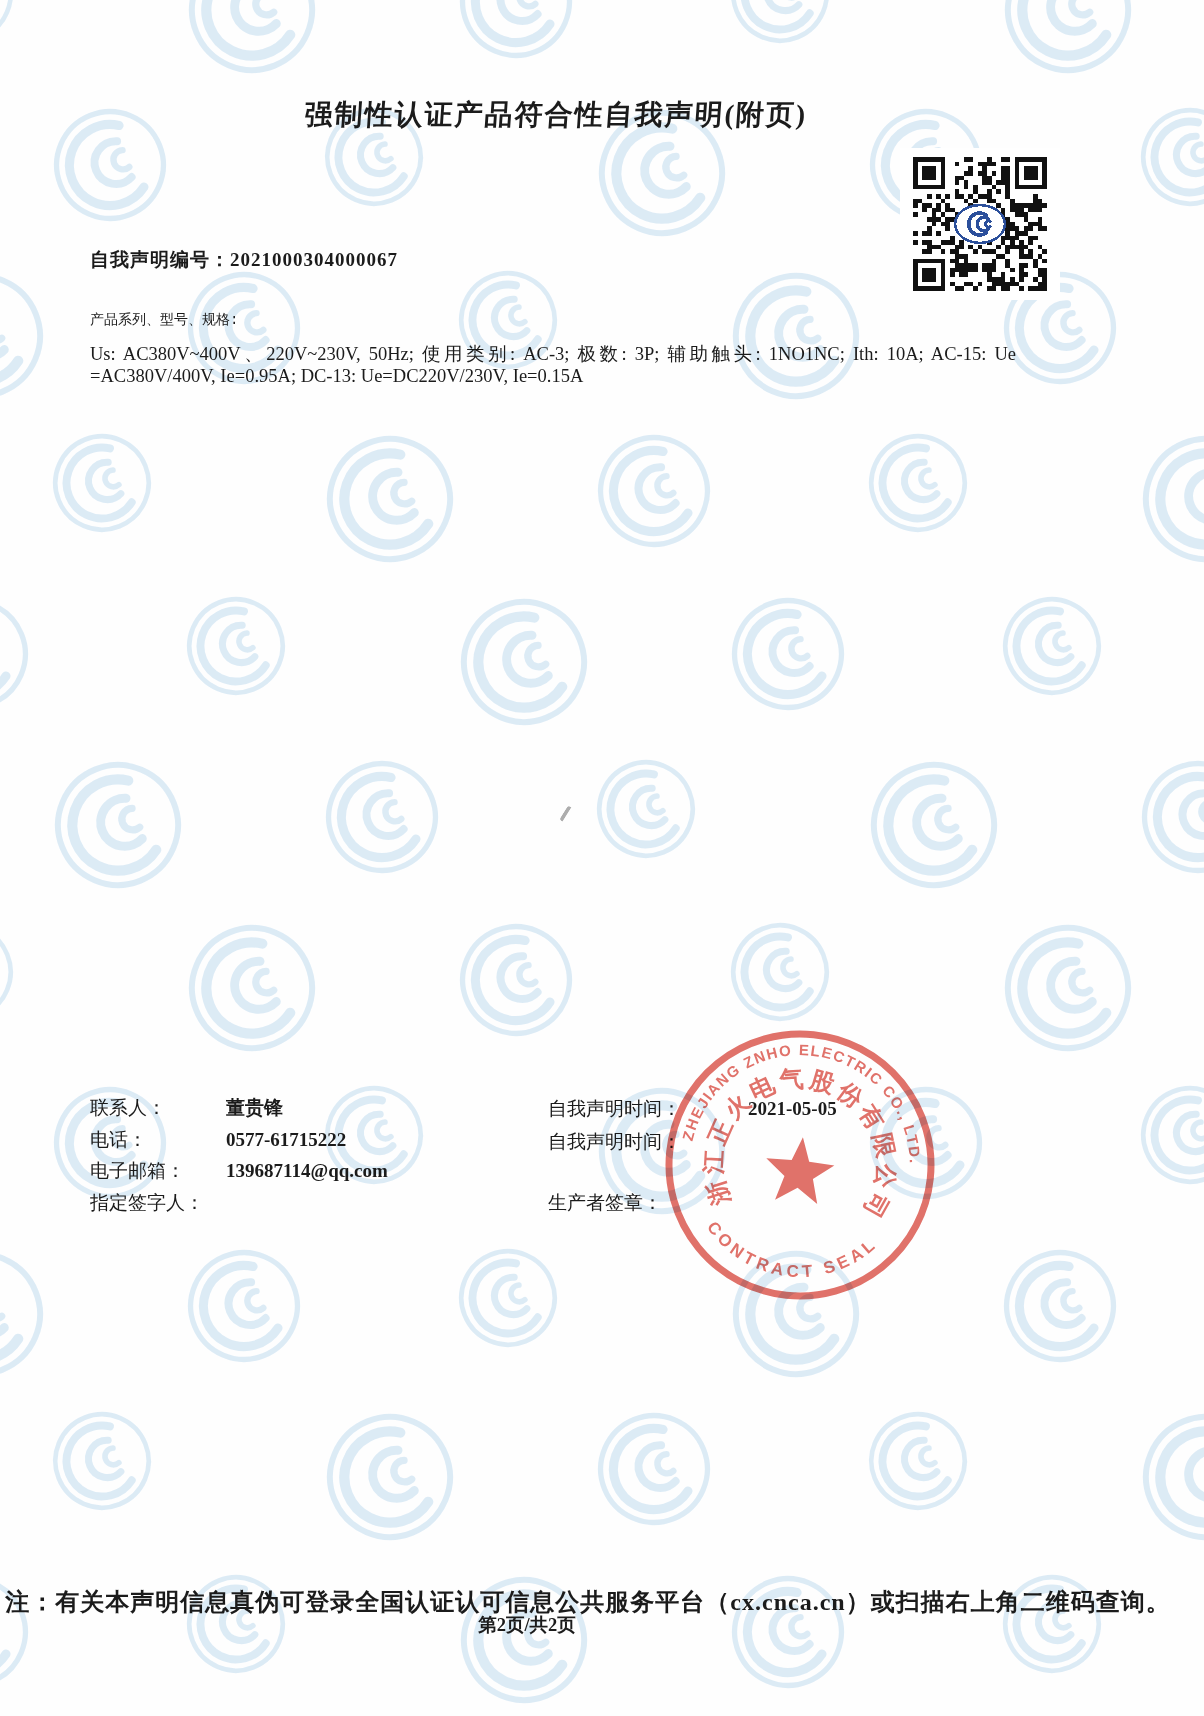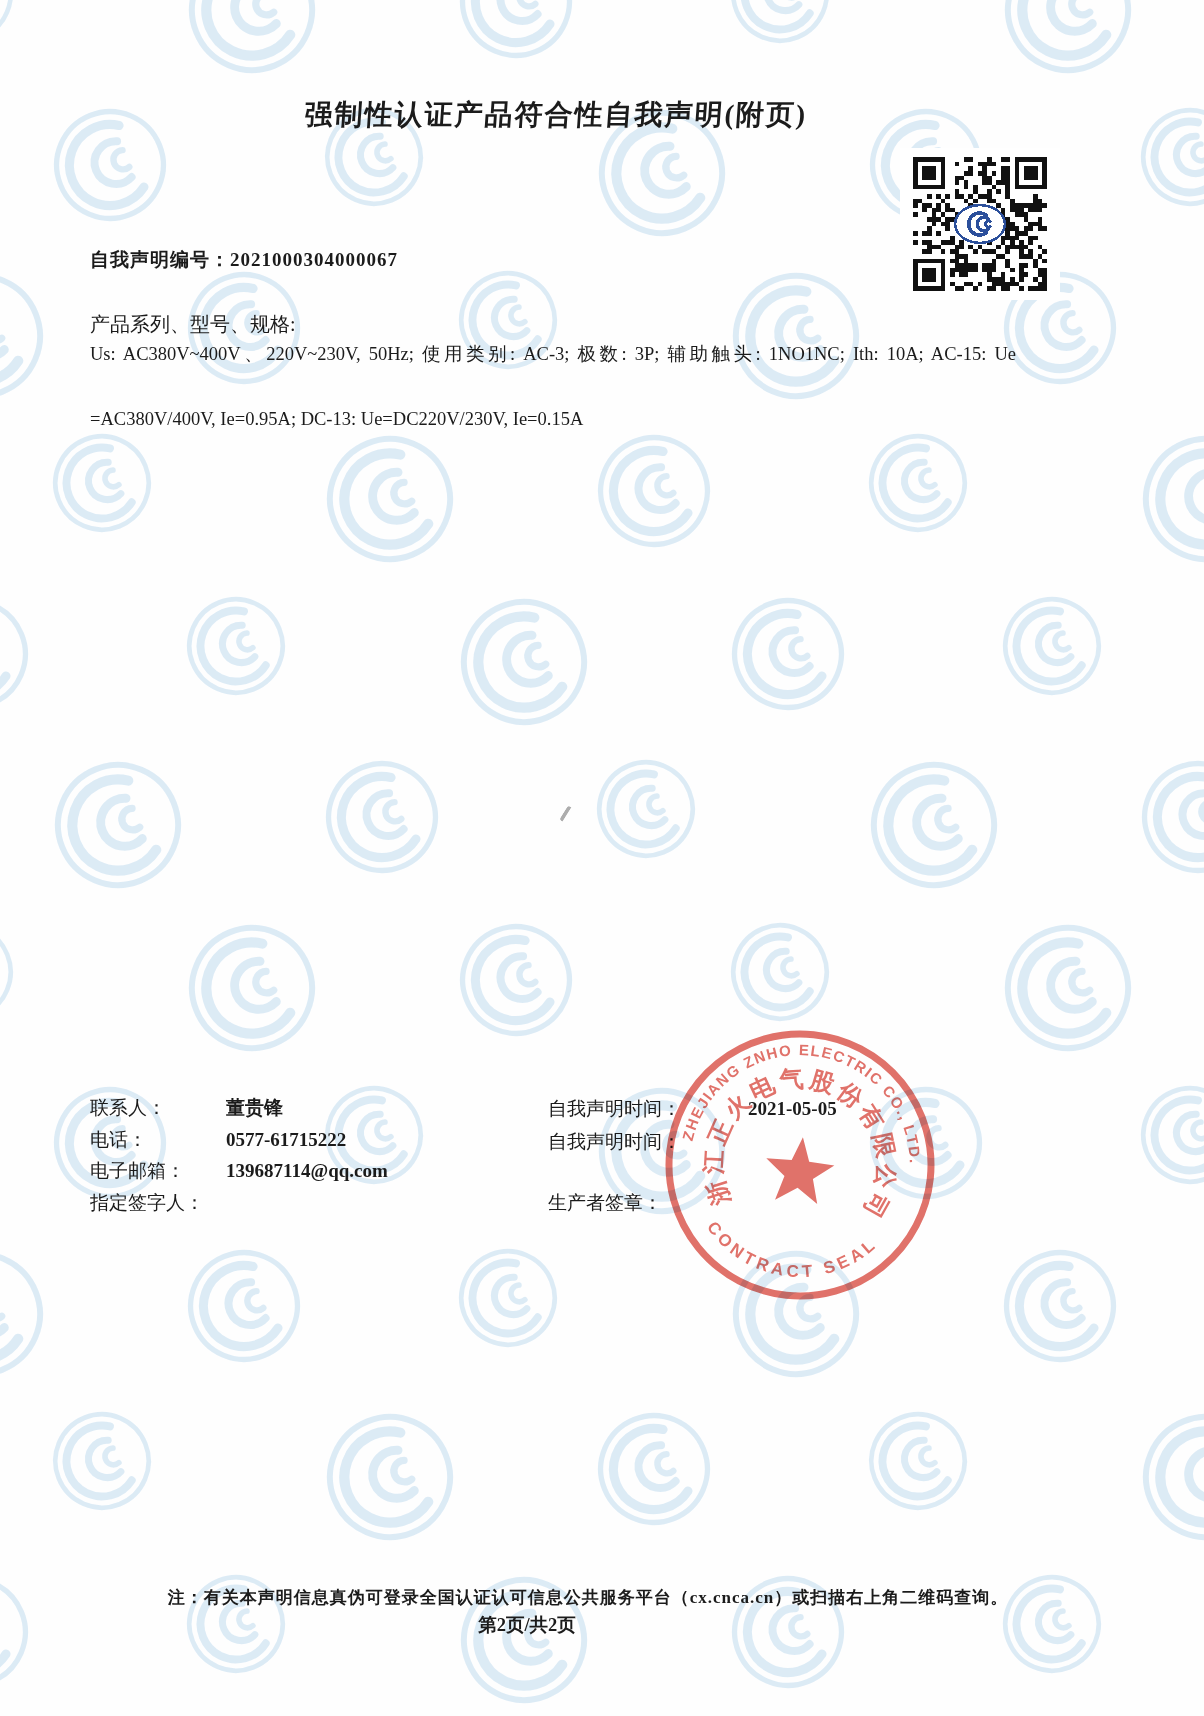--- a/index.html
+++ b/index.html
@@ -11,43 +11,43 @@
   html,body{margin:0;padding:0;}
   body{background:#ffffff;font-family:"Liberation Serif", serif;color:var(--text);}
   .page{position:relative;width:1204px;height:1716px;background:#fefefe;overflow:hidden;}
   #watermark-layer{position:absolute;inset:0;z-index:0;pointer-events:none;}
   .wm{position:absolute;opacity:.5;}
   .layer{position:absolute;z-index:1;}
   .title{position:absolute;left:0;top:96px;width:1112px;text-align:center;
     font-size:28px;font-weight:bold;letter-spacing:2px;margin:0;transform:skewX(-4deg);}
   .qr{position:absolute;left:900px;top:148px;width:160px;height:152px;background:#fff;z-index:1;}
   .decl-no{position:absolute;left:90px;top:247px;font-size:19px;font-weight:bold;letter-spacing:1px;}
-  .product-label{position:absolute;left:90px;top:311px;font-size:20px;}
+  .product-label{position:absolute;left:90px;top:311px;font-size:14px;font-family:Liberation Mono, monospace;}
   .spec{position:absolute;left:90px;top:343px;width:926px;font-size:18.5px;line-height:22px;}
   .spec-line{text-align:justify;text-align-last:justify;}
-  .spec-line.last{text-align-last:left;margin-top:43px;}
+  .spec-line.last{text-align-last:left;}
   .contact{position:absolute;left:90px;top:1092px;font-size:19px;line-height:31.5px;}
   .contact .lbl{display:inline-block;width:136px;}
   .contact .val{font-weight:bold;}
   .decl-block{position:absolute;left:548px;top:1096px;font-size:19px;z-index:1;}
   .decl-row{position:absolute;left:0;white-space:nowrap;}
   .decl-row.time{top:0;}
   .decl-row.place{top:33px;}
   .decl-row.sealrow{top:94px;}
   .decl-row .dlbl{display:inline-block;width:200px;}
   .decl-row .dval{font-weight:bold;}
   .seal{position:absolute;left:645px;top:1010px;width:310px;height:310px;z-index:5;
     opacity:.76;mix-blend-mode:multiply;transform:rotate(6deg);}
   .seal text{fill:var(--seal-red);font-family:"Liberation Sans", sans-serif;font-weight:bold;}
   .seal .ring{stroke:var(--seal-red);fill:none;}
   .seal .star{fill:var(--seal-red);}
   .smudge{position:absolute;left:563px;top:806px;width:4px;height:17px;
     border-left:4px solid #9a9a9a;transform:rotate(32deg);border-radius:3px;opacity:.8;}
   .footer-note{position:absolute;left:0;top:1586px;width:1176px;text-align:center;
-    font-size:17px;font-weight:bold;letter-spacing:1px;}
+    font-size:24px;font-weight:bold;letter-spacing:1px;}
   .page-indicator{position:absolute;left:0;top:1612px;width:1054px;text-align:center;
     font-size:18.5px;font-weight:bold;}
 </style>
 </head>
 <body>
 
 <div class="page">
 
   <div id="watermark-layer">
       <svg viewBox="0 0 120 120" class="wm" style="width: 112px; height: 112px; left: -92px; top: -62px;">

